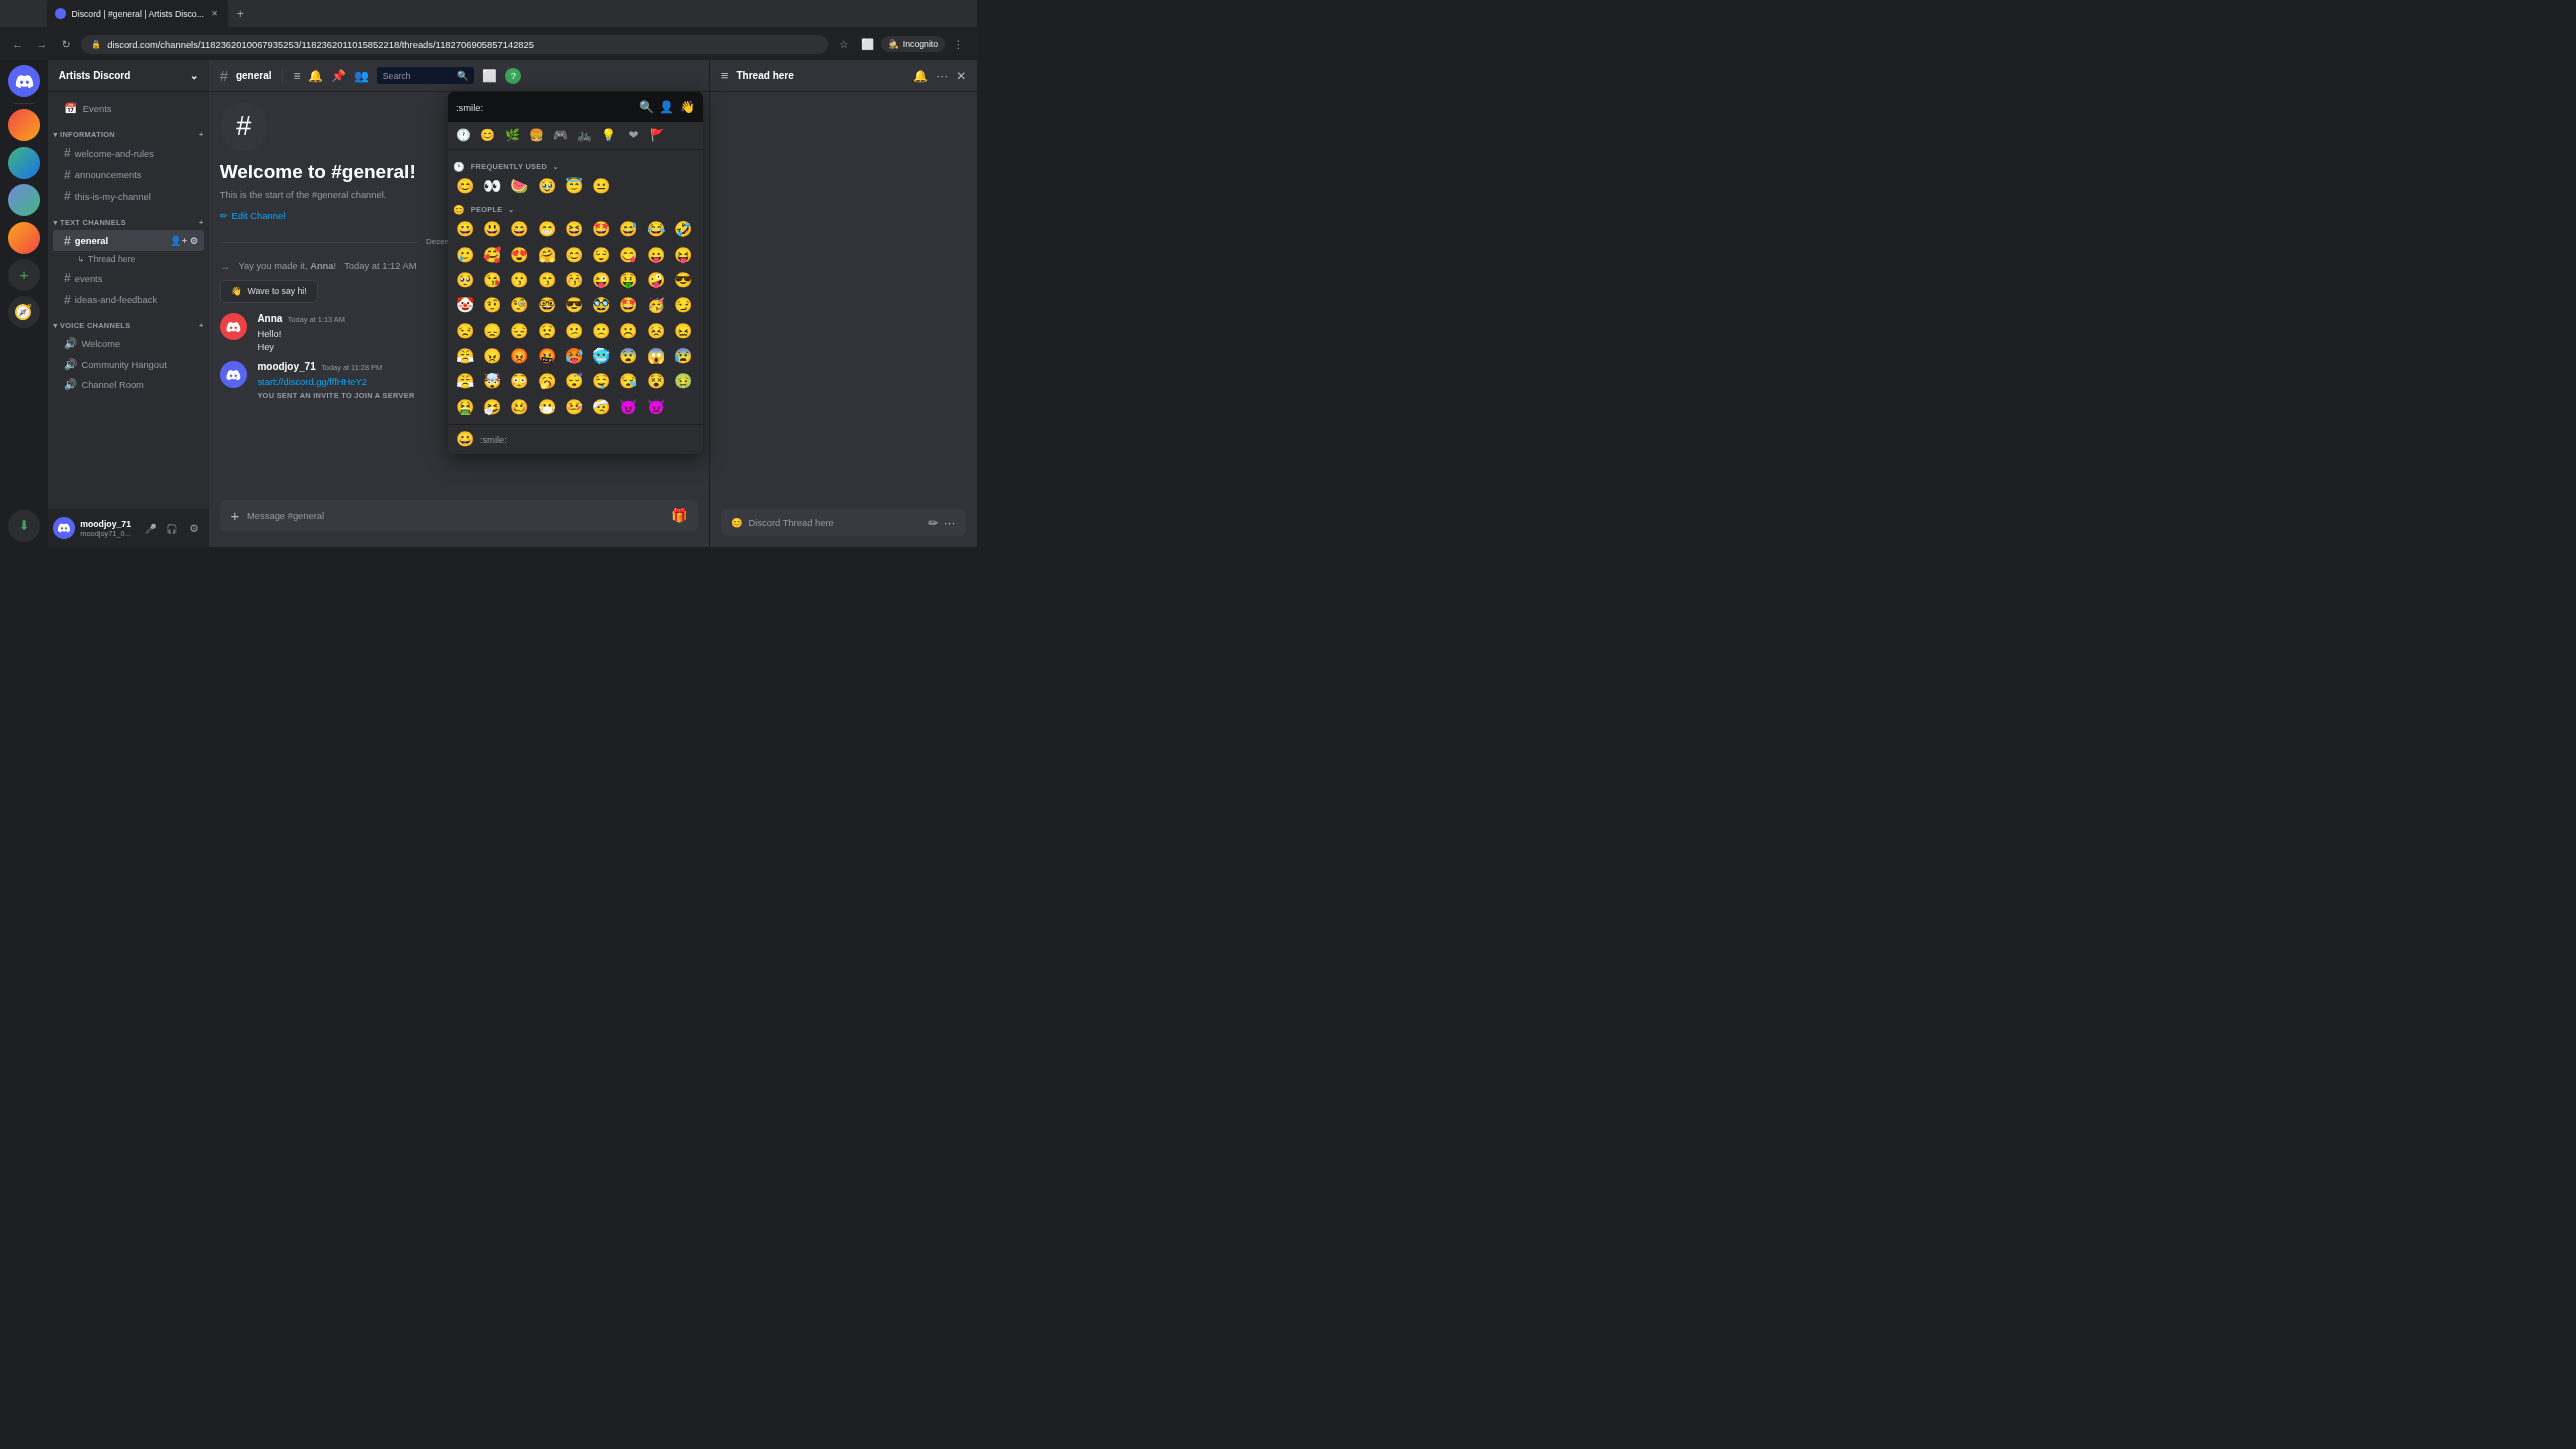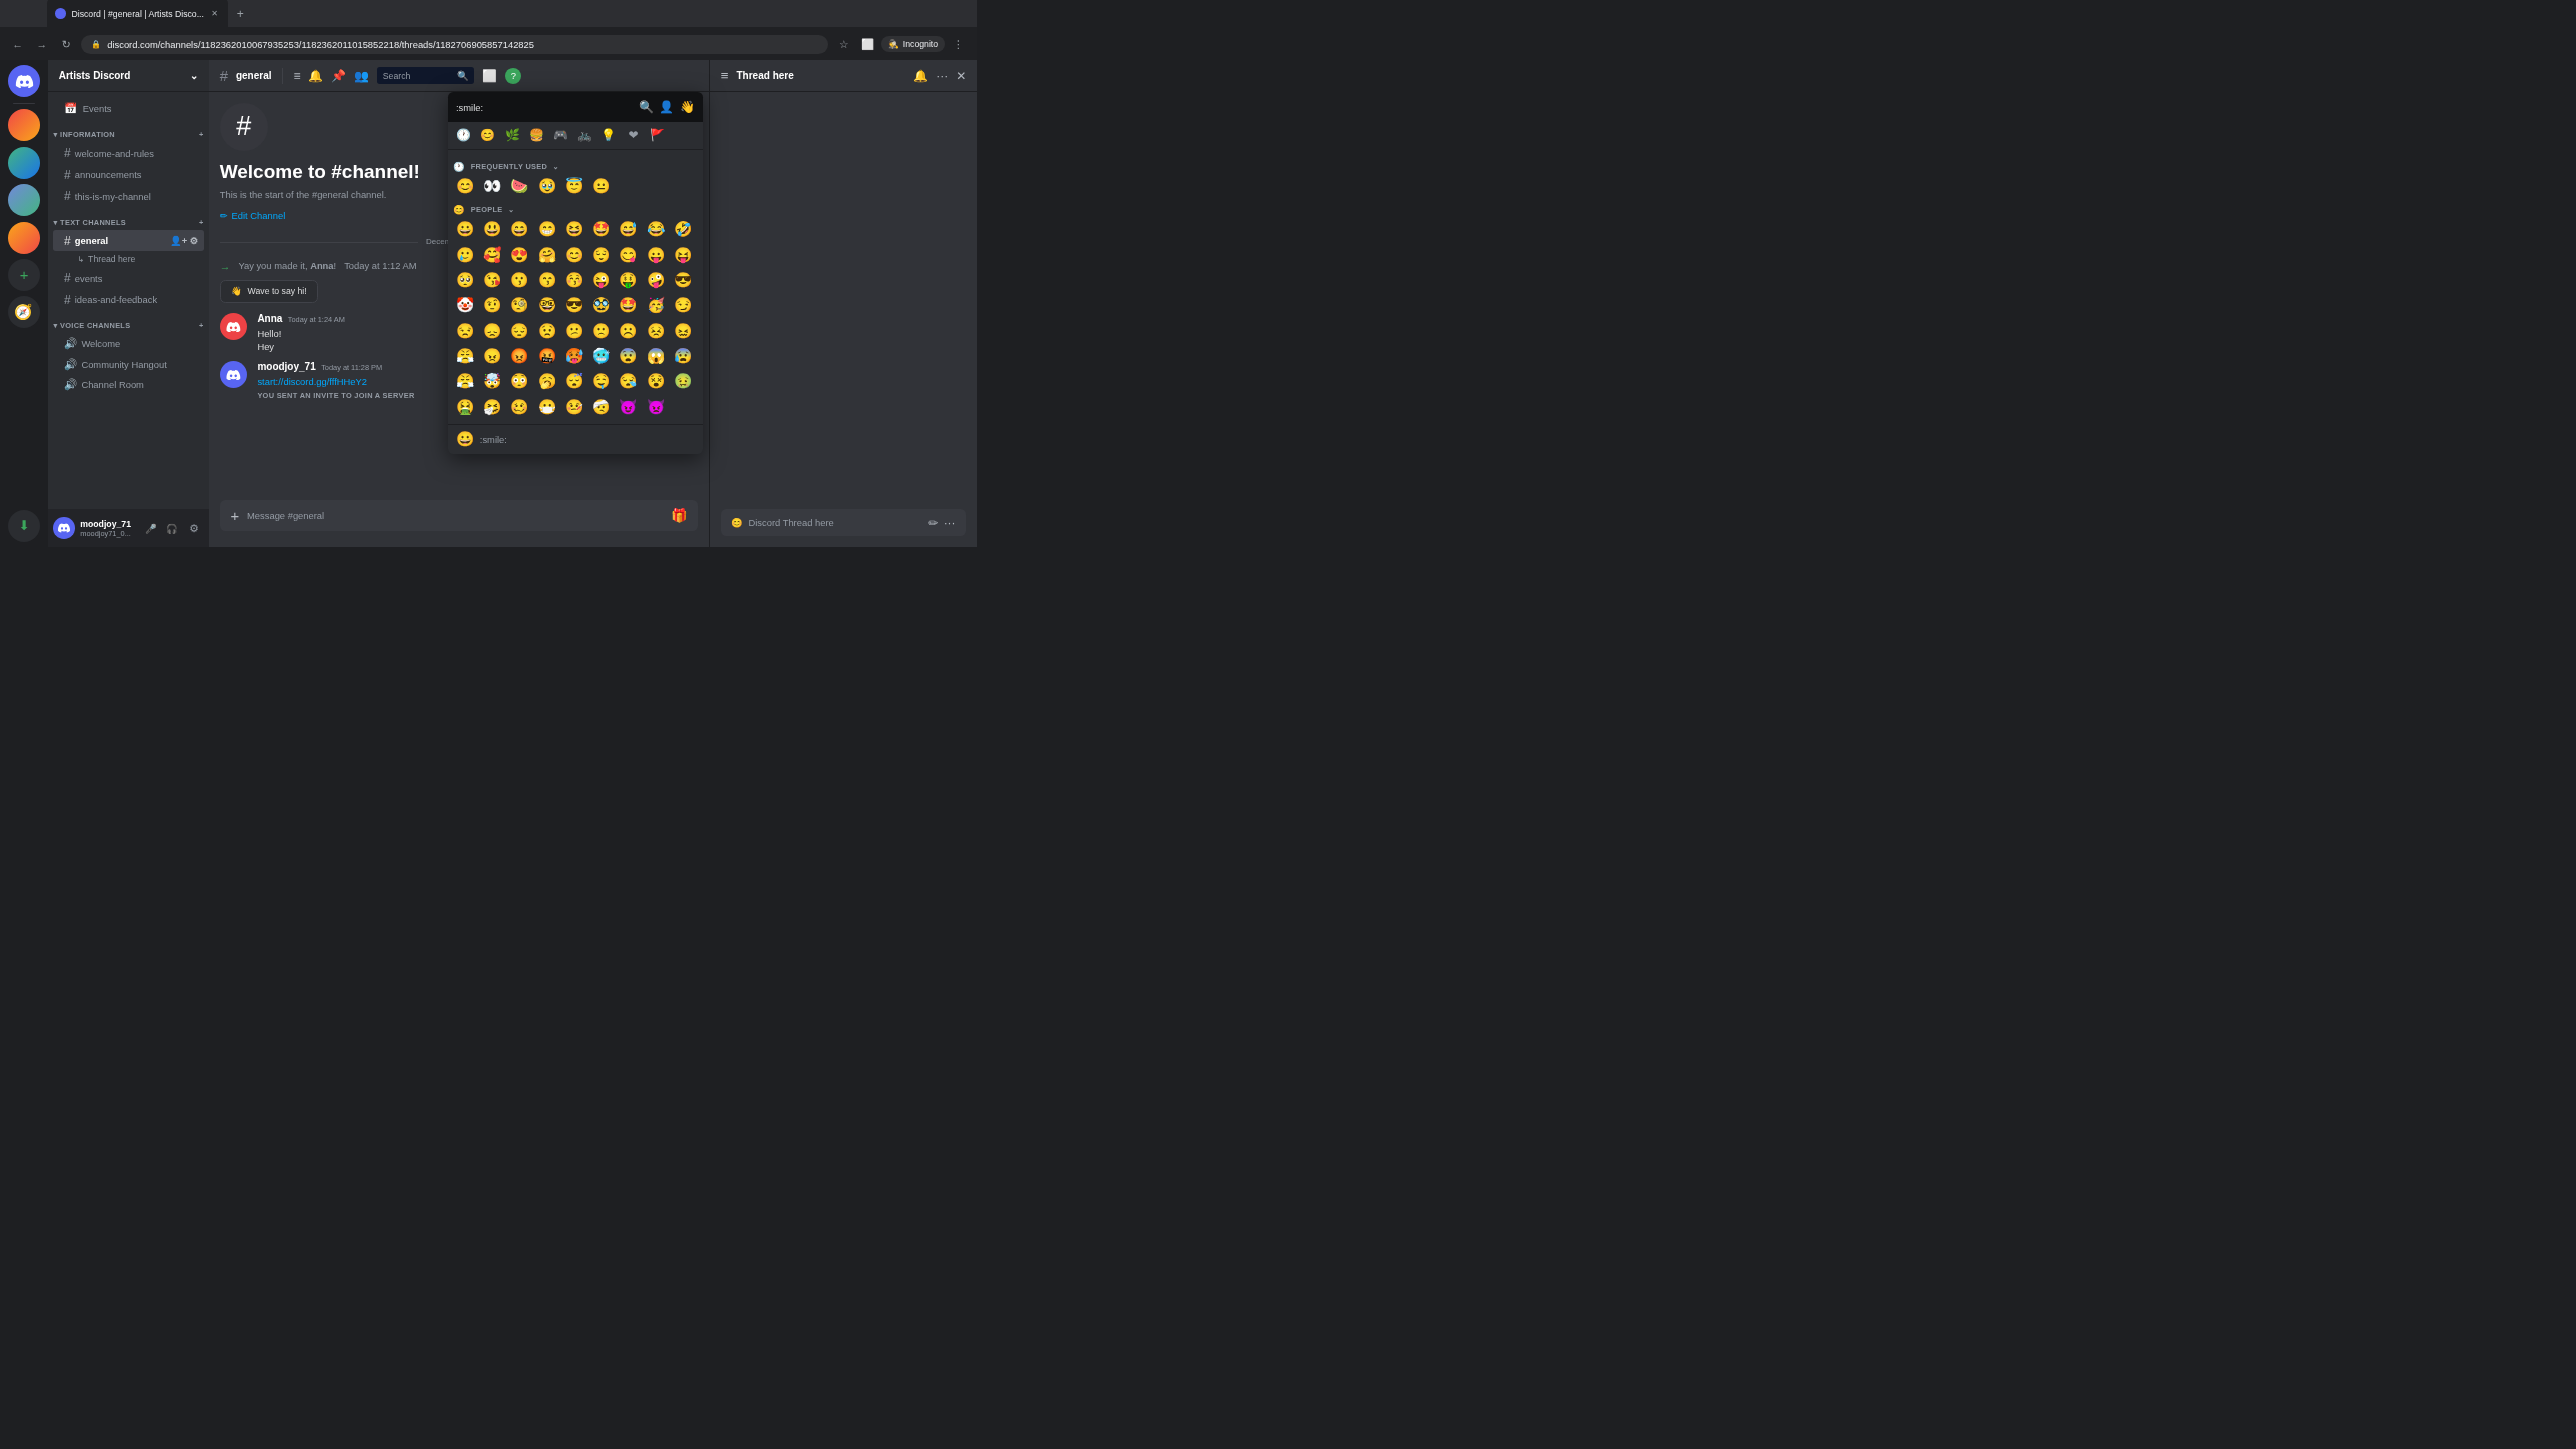--- a/index.html
+++ b/index.html
@@ -763,21 +763,21 @@
       </div>
       <div class="header-btn" style="font-size:12px;">⬜</div>
       <div class="header-btn" style="font-size:12px;color:#3ba55c;background:#3ba55c;width:16px;height:16px;border-radius:50%;display:flex;align-items:center;justify-content:center;color:white;font-size:9.4px;">?</div>
     </div>
 
     <div class="messages-area">
       <div class="channel-welcome">
         <div class="channel-icon-big">
           <span style="font-size:27px;color:#fff;">#</span>
         </div>
-        <div class="welcome-title">Welcome to #channel!</div>
+        <div class="welcome-title">Welcome to #general!</div>
         <div class="welcome-desc">This is the start of the #general channel.</div>
         <div class="edit-channel-btn">
           <span>✏</span>
           <span>Edit Channel</span>
         </div>
       </div>
 
       <div class="date-divider">
         <div class="date-line"></div>
         <span>December 8, 2023</span>
@@ -798,21 +798,21 @@
 
       <div class="message-group" style="margin-top:10.7px;">
         <div class="message-avatar" style="background:#ed4245;">
           <svg width="14.8" height="10.7" viewBox="0 0 71 55" fill="white">
               <path d="M60.1 4.9A58.5 58.5 0 0 0 45.4.4a.2.2 0 0 0-.2.1 40.6 40.6 0 0 0-1.8 3.7 54.1 54.1 0 0 0-16.2 0 37.8 37.8 0 0 0-1.8-3.7.2.2 0 0 0-.2-.1A58.3 58.3 0 0 0 10.5 4.9a.2.2 0 0 0-.1.1C1.5 18.7-1 32.1.3 45.3a.2.2 0 0 0 .1.1 58.8 58.8 0 0 0 17.7 8.9.2.2 0 0 0 .3-.1 42 42 0 0 0 3.6-5.9.2.2 0 0 0-.1-.3 38.7 38.7 0 0 1-5.5-2.6.2.2 0 0 1 0-.4l1.1-.9a.2.2 0 0 1 .2 0c11.6 5.3 24.1 5.3 35.6 0a.2.2 0 0 1 .2 0l1.1.9a.2.2 0 0 1 0 .4 36.3 36.3 0 0 1-5.5 2.6.2.2 0 0 0-.1.3 47 47 0 0 0 3.6 5.9.2.2 0 0 0 .3.1 58.7 58.7 0 0 0 17.7-8.9.2.2 0 0 0 .1-.1c1.7-15.3-2.8-28.6-11.8-40.4a.2.2 0 0 0-.1-.1ZM23.7 37.3c-3.5 0-6.4-3.2-6.4-7.2s2.8-7.2 6.4-7.2c3.6 0 6.5 3.3 6.4 7.2 0 4-2.8 7.2-6.4 7.2Zm23.7 0c-3.5 0-6.4-3.2-6.4-7.2s2.8-7.2 6.4-7.2c3.6 0 6.5 3.3 6.4 7.2 0 4-2.8 7.2-6.4 7.2Z"></path>
             </svg>
         </div>
         <div class="message-content">
           <div class="message-header">
             <span class="message-author">Anna</span>
-            <span class="message-time">Today at 1:24 AM</span>
+            <span class="message-time">Today at 1:13 AM</span>
           </div>
           <div class="message-text">Hello!</div>
           <div class="message-text">Hey</div>
         </div>
       </div>
 
       <div class="message-group" style="margin-top:8px;">
         <div class="message-avatar" style="background:#5865f2;">
           <svg width="14.8" height="10.7" viewBox="0 0 71 55" fill="white">
               <path d="M60.1 4.9A58.5 58.5 0 0 0 45.4.4a.2.2 0 0 0-.2.1 40.6 40.6 0 0 0-1.8 3.7 54.1 54.1 0 0 0-16.2 0 37.8 37.8 0 0 0-1.8-3.7.2.2 0 0 0-.2-.1A58.3 58.3 0 0 0 10.5 4.9a.2.2 0 0 0-.1.1C1.5 18.7-1 32.1.3 45.3a.2.2 0 0 0 .1.1 58.8 58.8 0 0 0 17.7 8.9.2.2 0 0 0 .3-.1 42 42 0 0 0 3.6-5.9.2.2 0 0 0-.1-.3 38.7 38.7 0 0 1-5.5-2.6.2.2 0 0 1 0-.4l1.1-.9a.2.2 0 0 1 .2 0c11.6 5.3 24.1 5.3 35.6 0a.2.2 0 0 1 .2 0l1.1.9a.2.2 0 0 1 0 .4 36.3 36.3 0 0 1-5.5 2.6.2.2 0 0 0-.1.3 47 47 0 0 0 3.6 5.9.2.2 0 0 0 .3.1 58.7 58.7 0 0 0 17.7-8.9.2.2 0 0 0 .1-.1c1.7-15.3-2.8-28.6-11.8-40.4a.2.2 0 0 0-.1-.1ZM23.7 37.3c-3.5 0-6.4-3.2-6.4-7.2s2.8-7.2 6.4-7.2c3.6 0 6.5 3.3 6.4 7.2 0 4-2.8 7.2-6.4 7.2Zm23.7 0c-3.5 0-6.4-3.2-6.4-7.2s2.8-7.2 6.4-7.2c3.6 0 6.5 3.3 6.4 7.2 0 4-2.8 7.2-6.4 7.2Z"></path>

